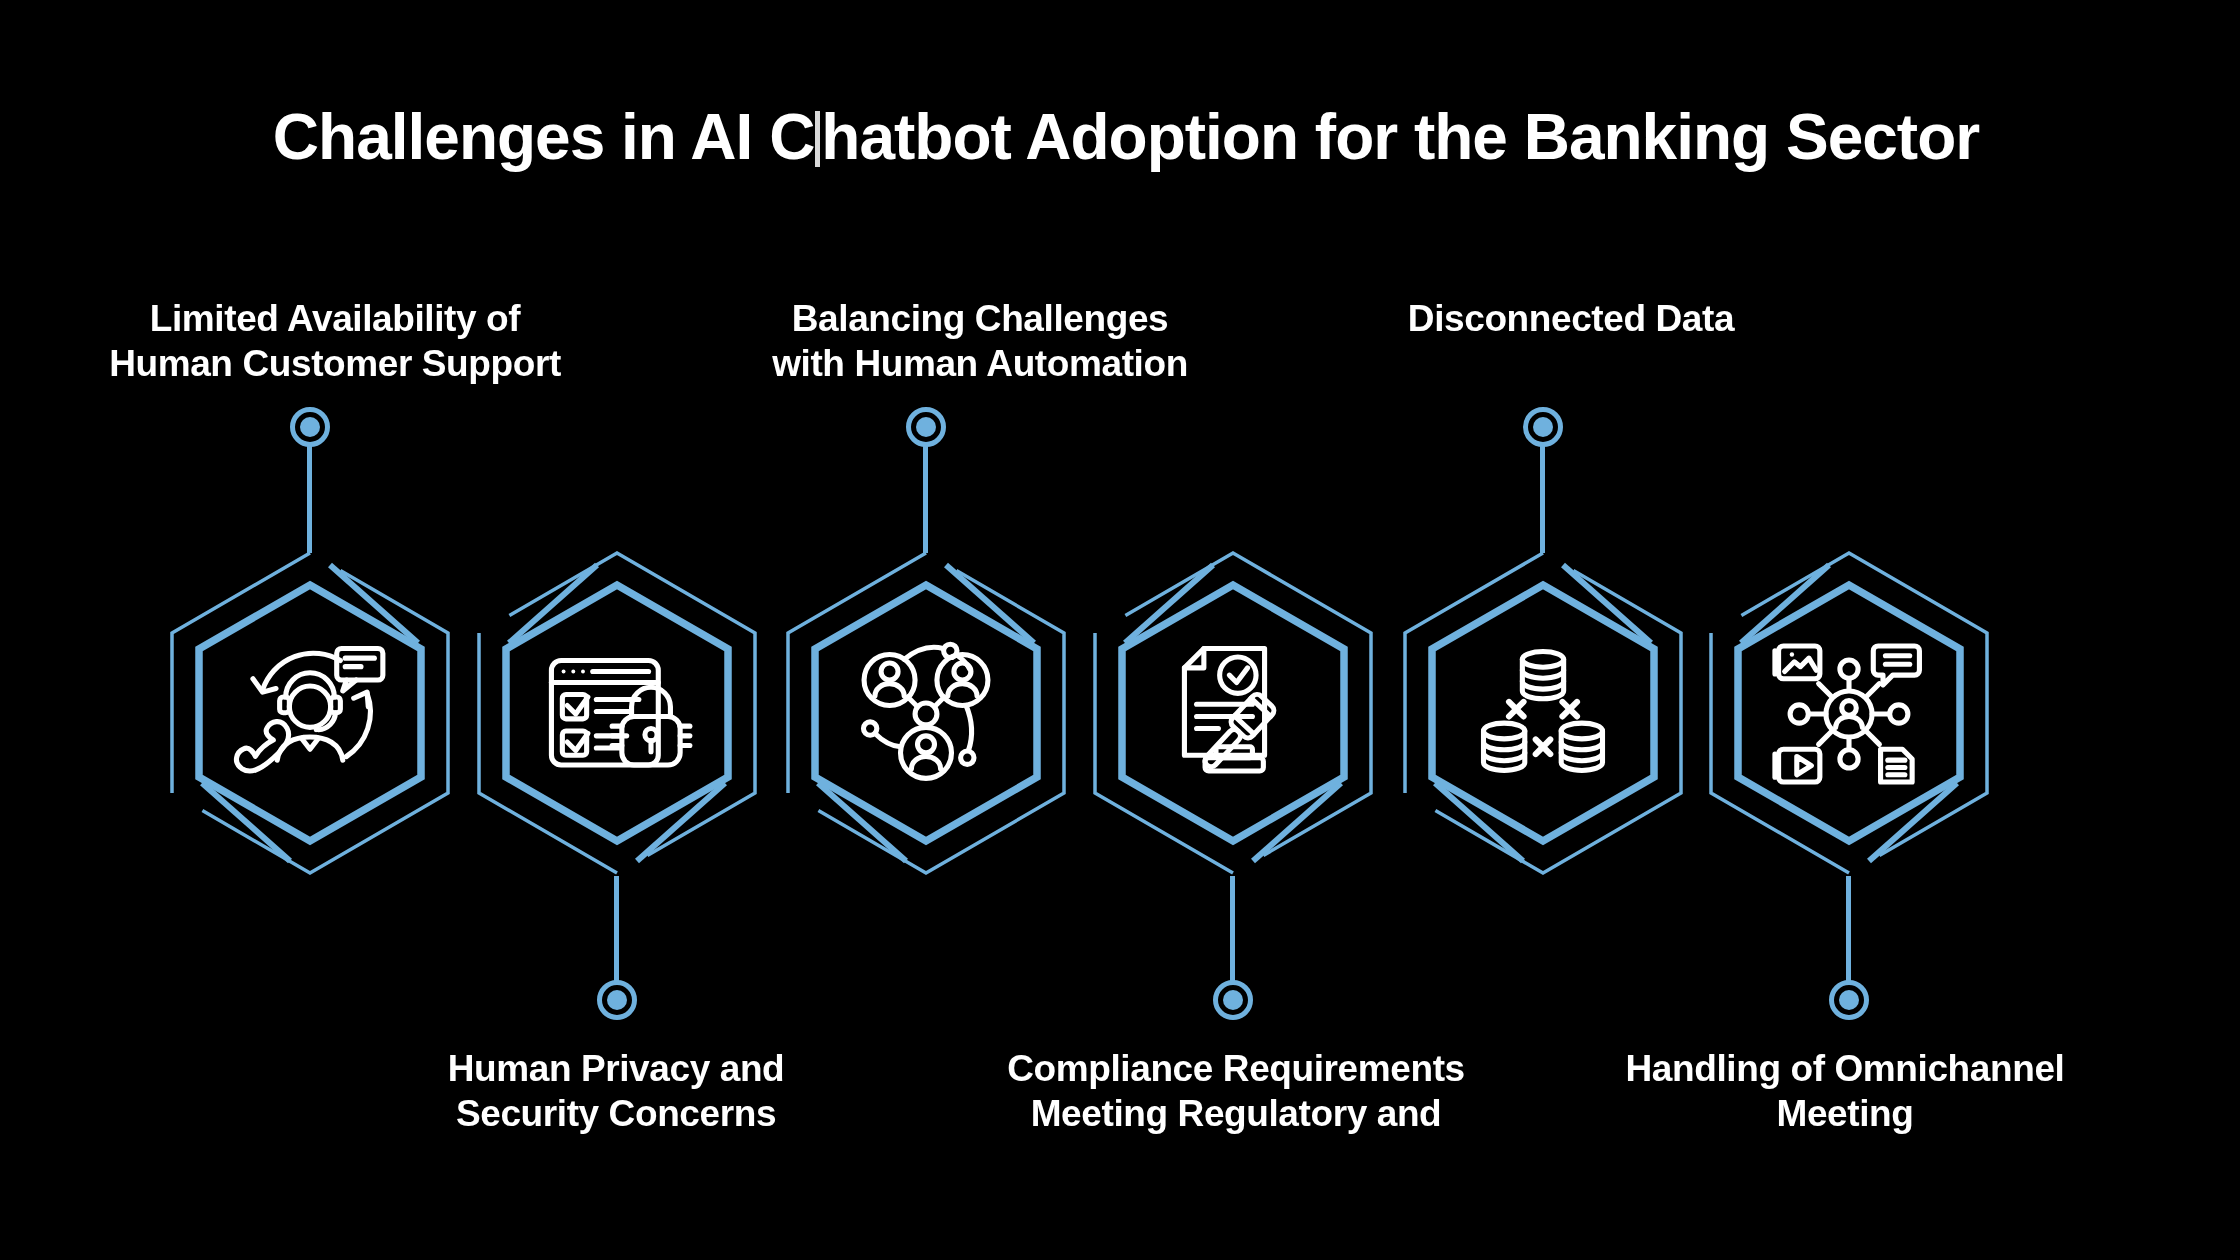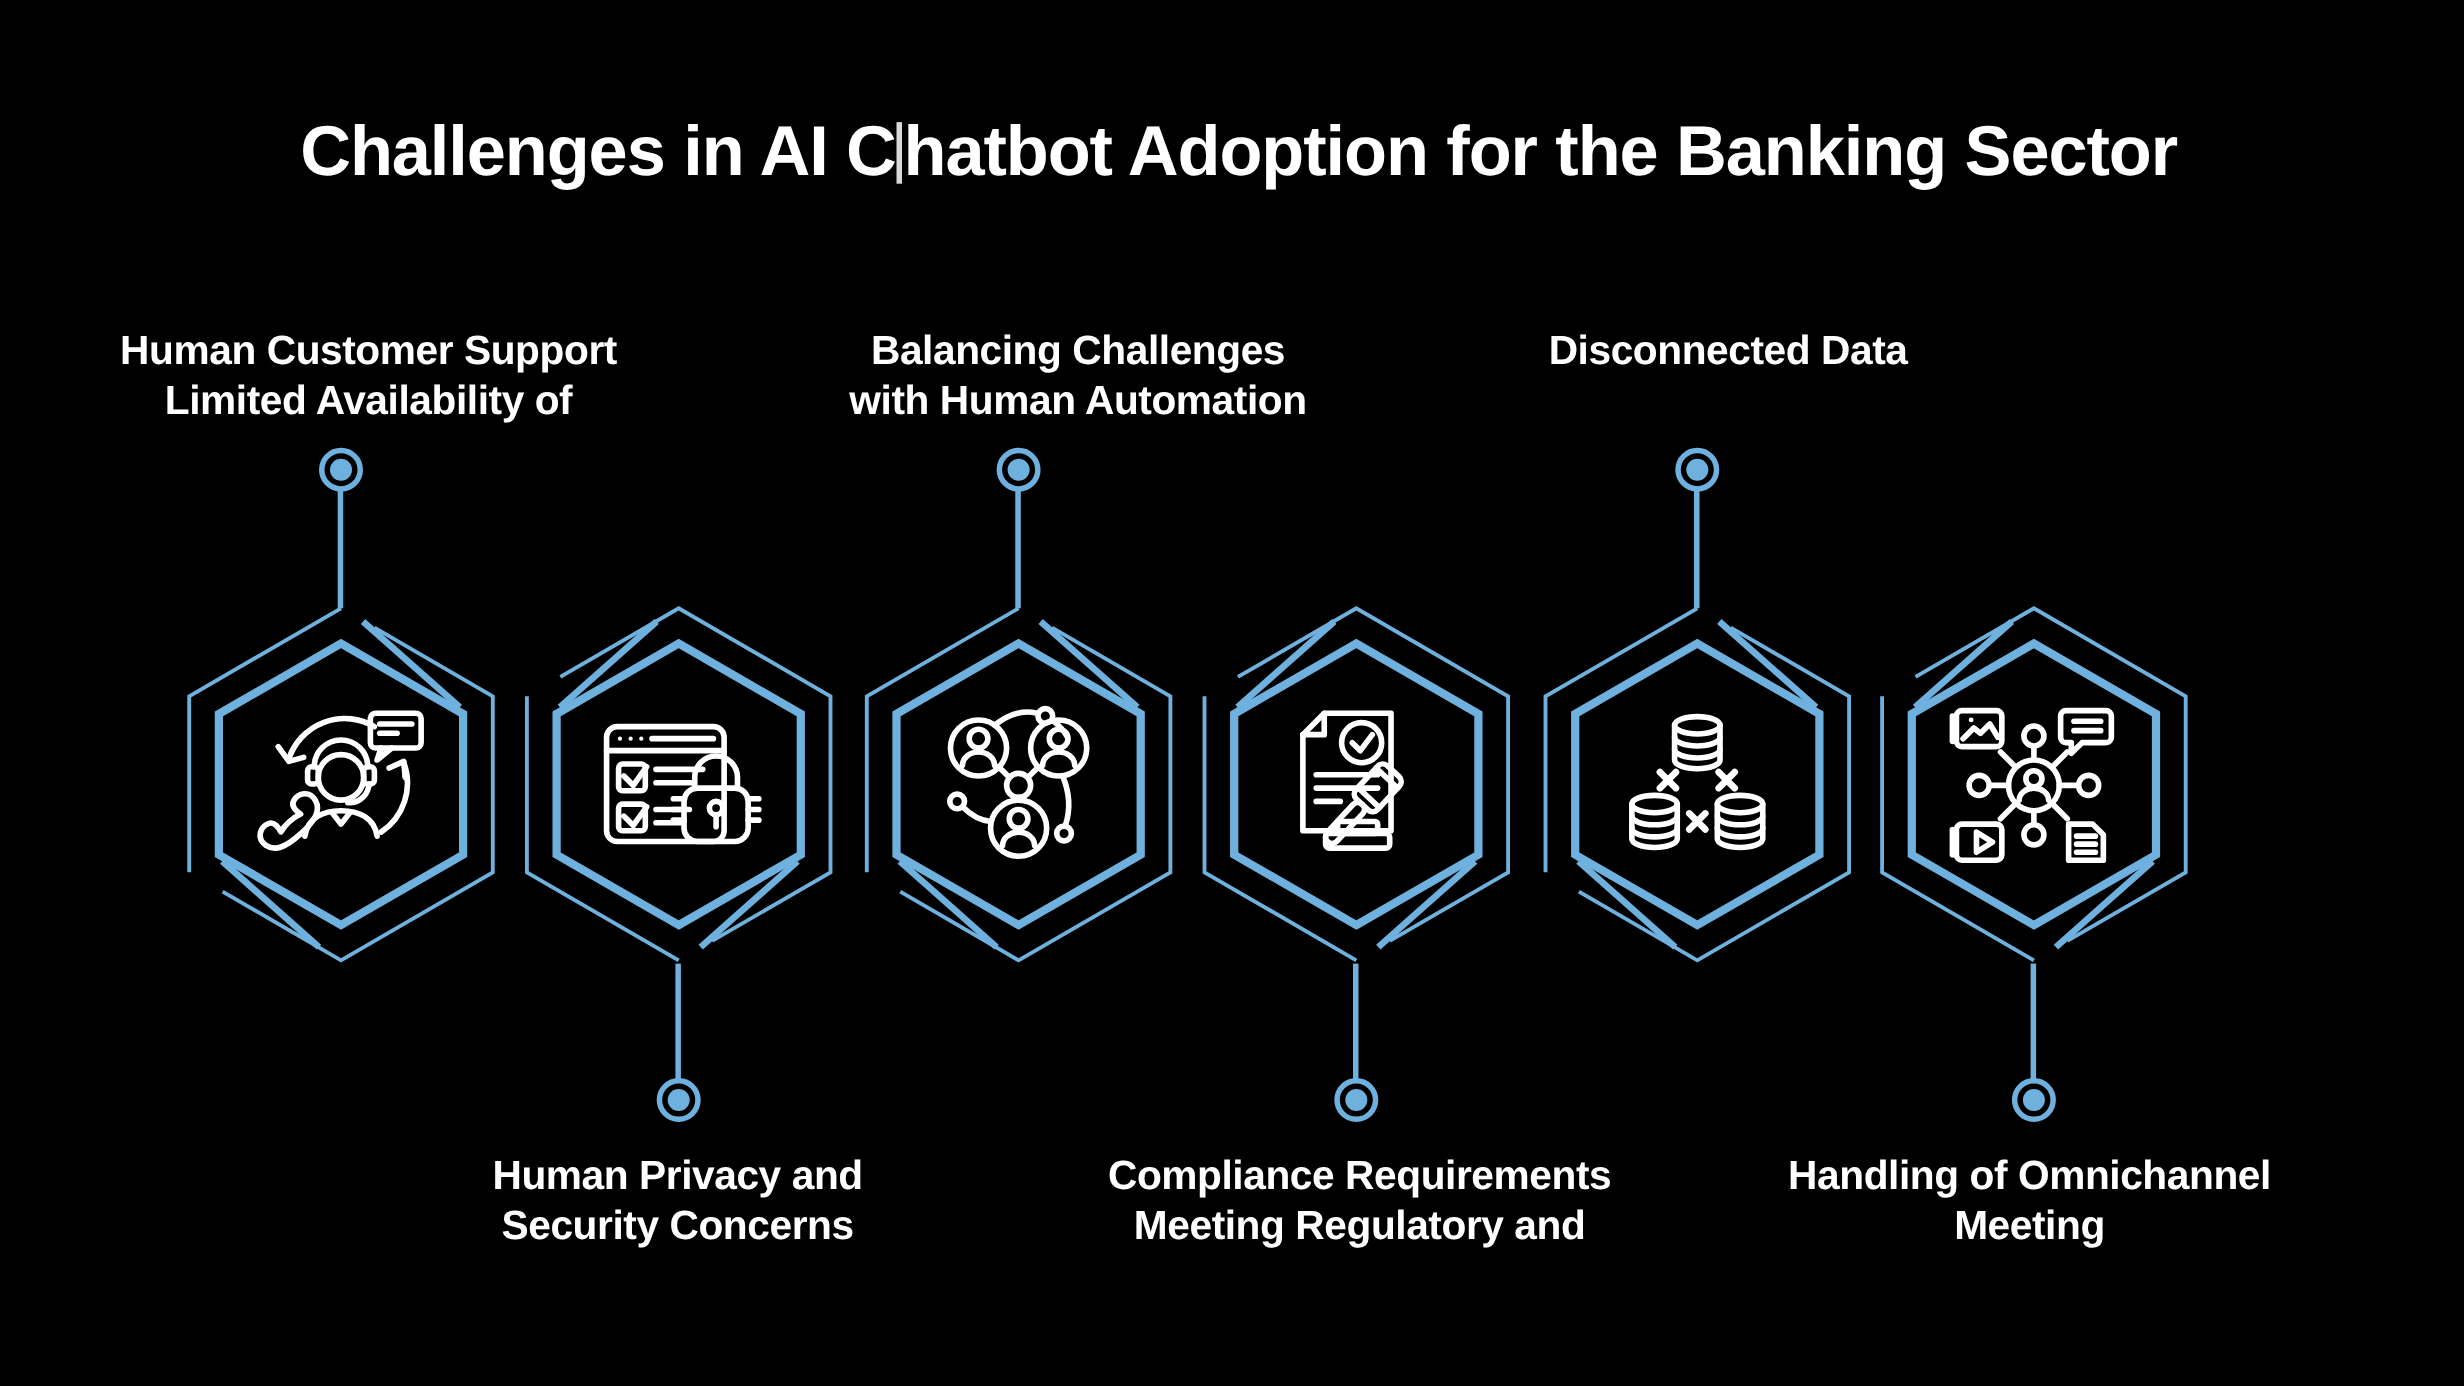--- a/index.html
+++ b/index.html
@@ -56,22 +56,22 @@
       </g>
     </defs>
   </svg>
 
   <div class="title">
     <span>Challenges in AI C</span><span class="cursor"></span><span>hatbot Adoption for the Banking Sector</span>
   </div>
 
   <div>
     <div class="label" style="left:15px;top:296px">
+      <div>Limited Availability of</div>
       <div>Human Customer Support</div>
-      <div>Limited Availability of</div>
     </div>
     <div class="vline" style="left:307px;top:427px;height:126px"></div>
     <div class="dot" style="left:290px;top:407px">
         <div class="dot-core"></div>
       </div>
     <svg class="hex" viewBox="-10 -10 320 344" style="left:150px">
         <use href="#hexring"></use>
       </svg>
     <svg class="icon" viewBox="0 0 140 140" style="left:225px">
       <path d="M95,26 A44,44 0 0 0 31,50"></path>

